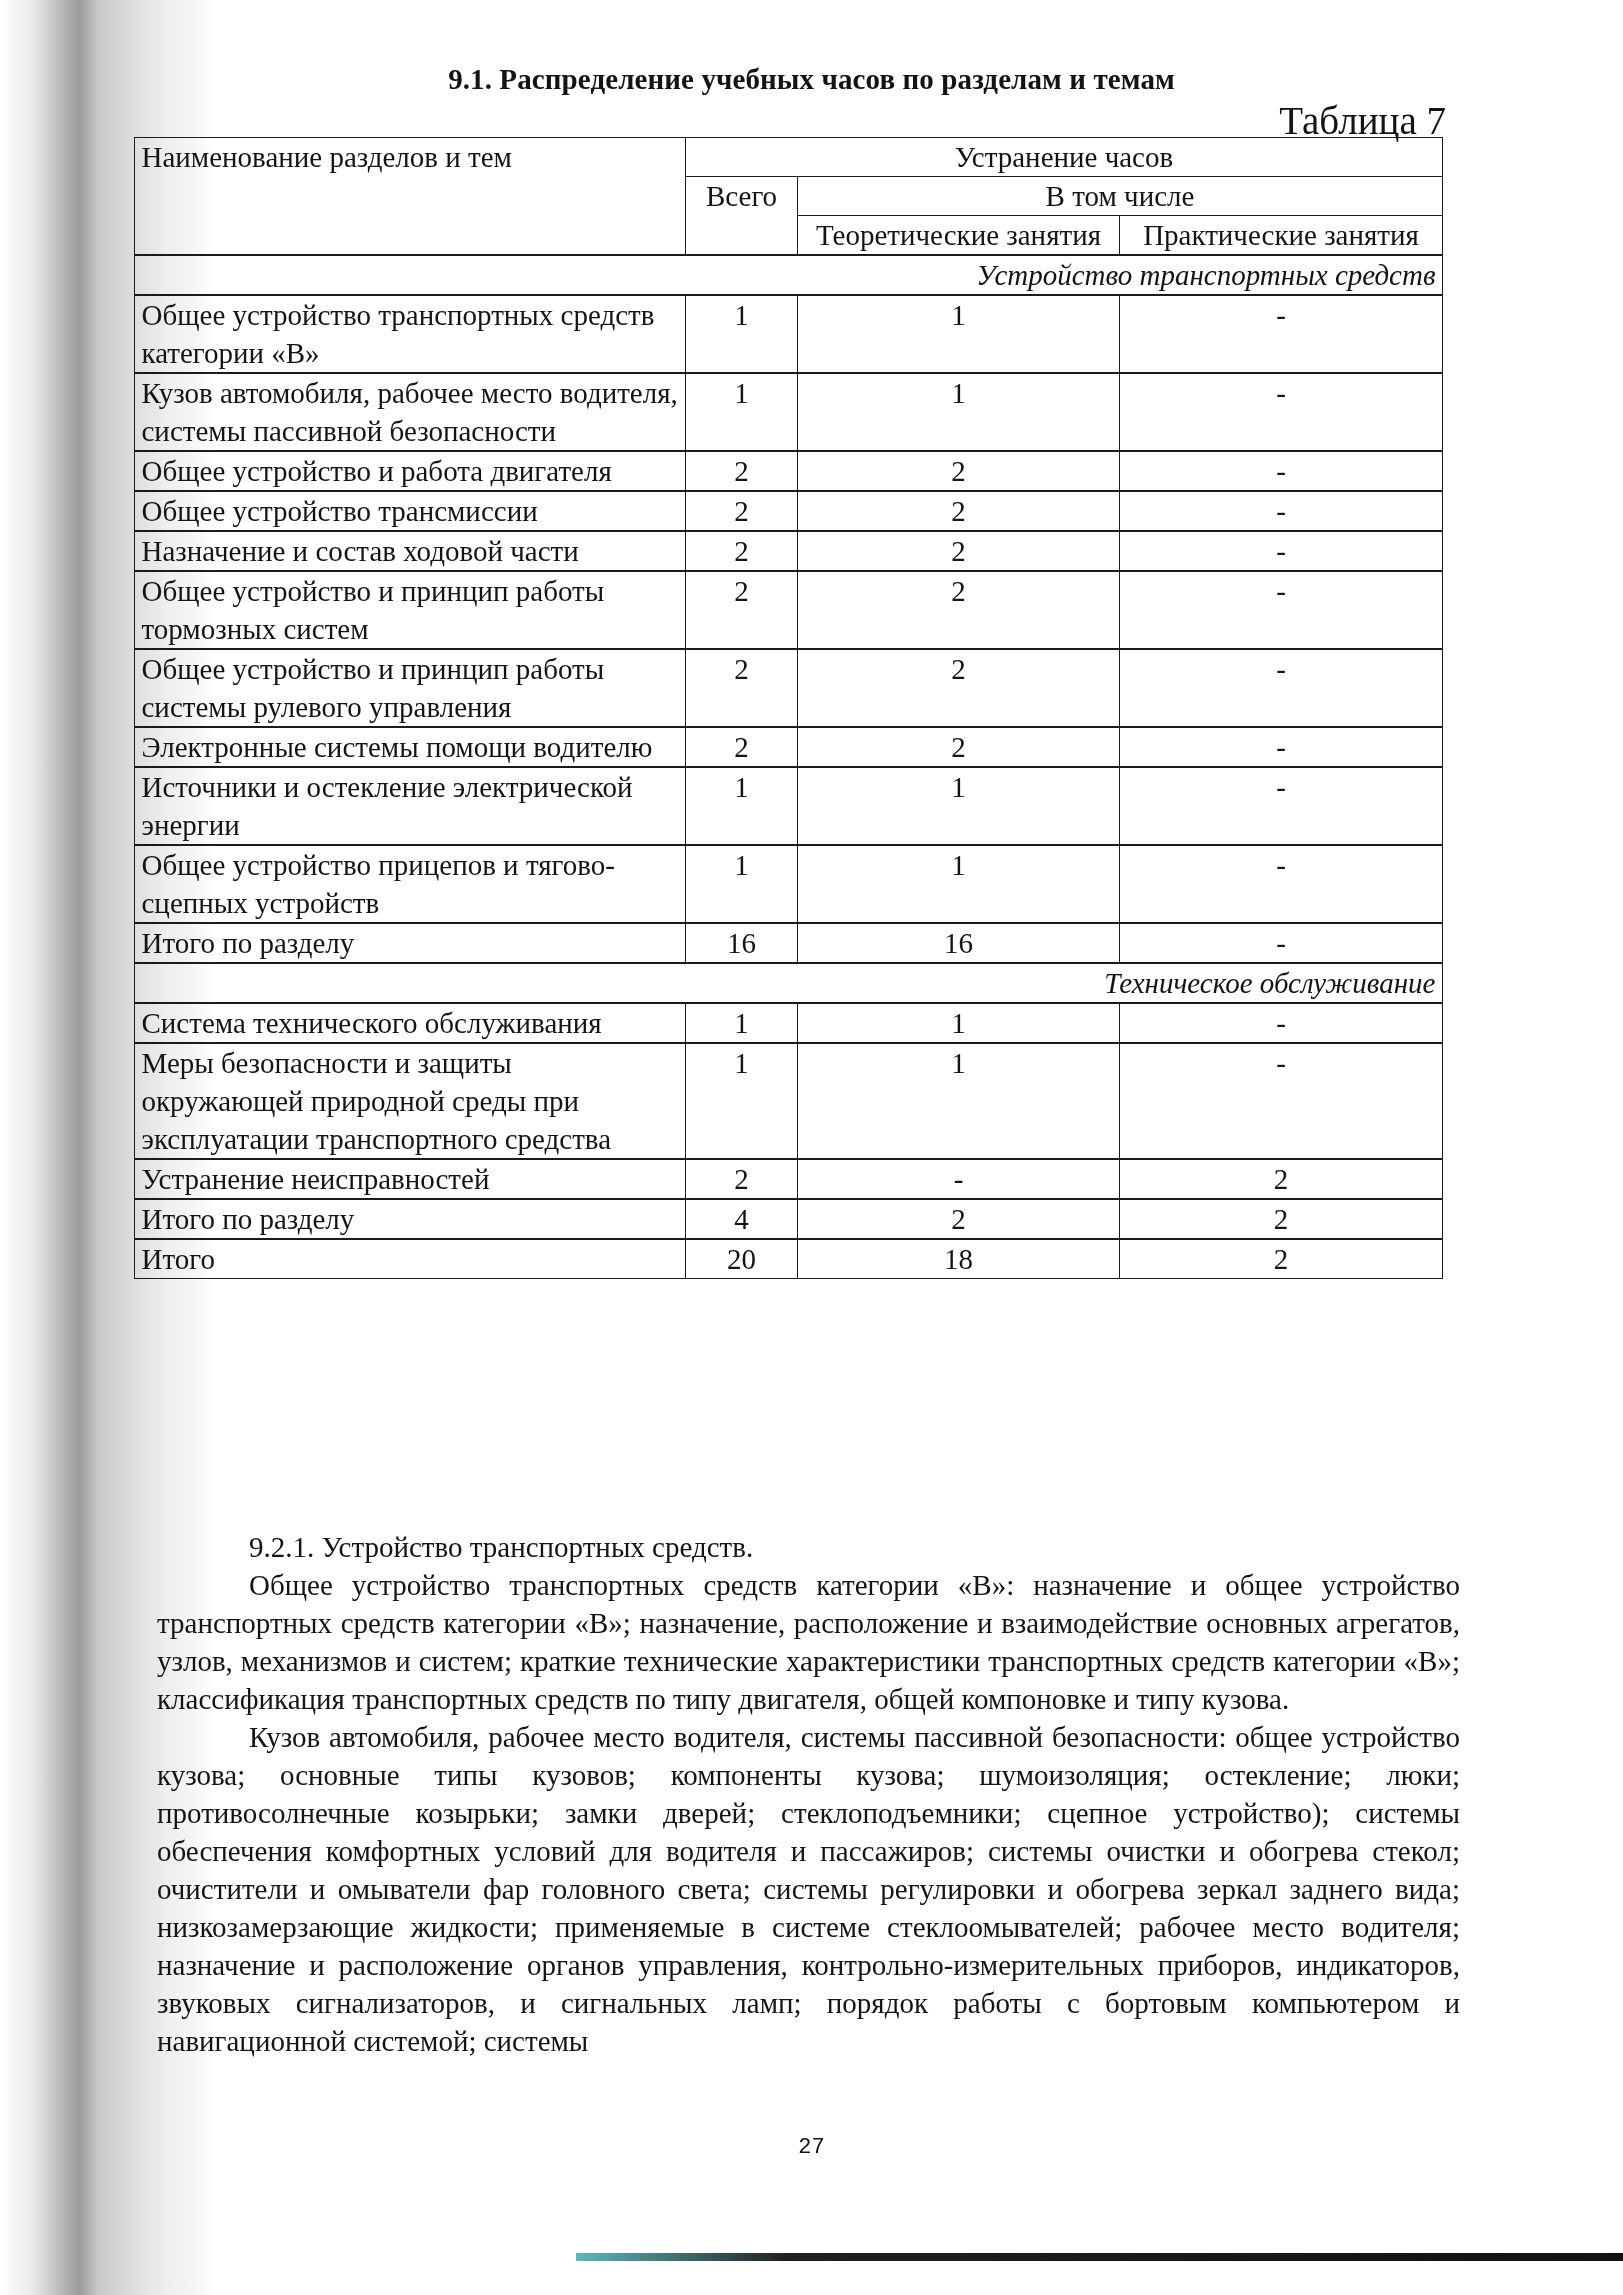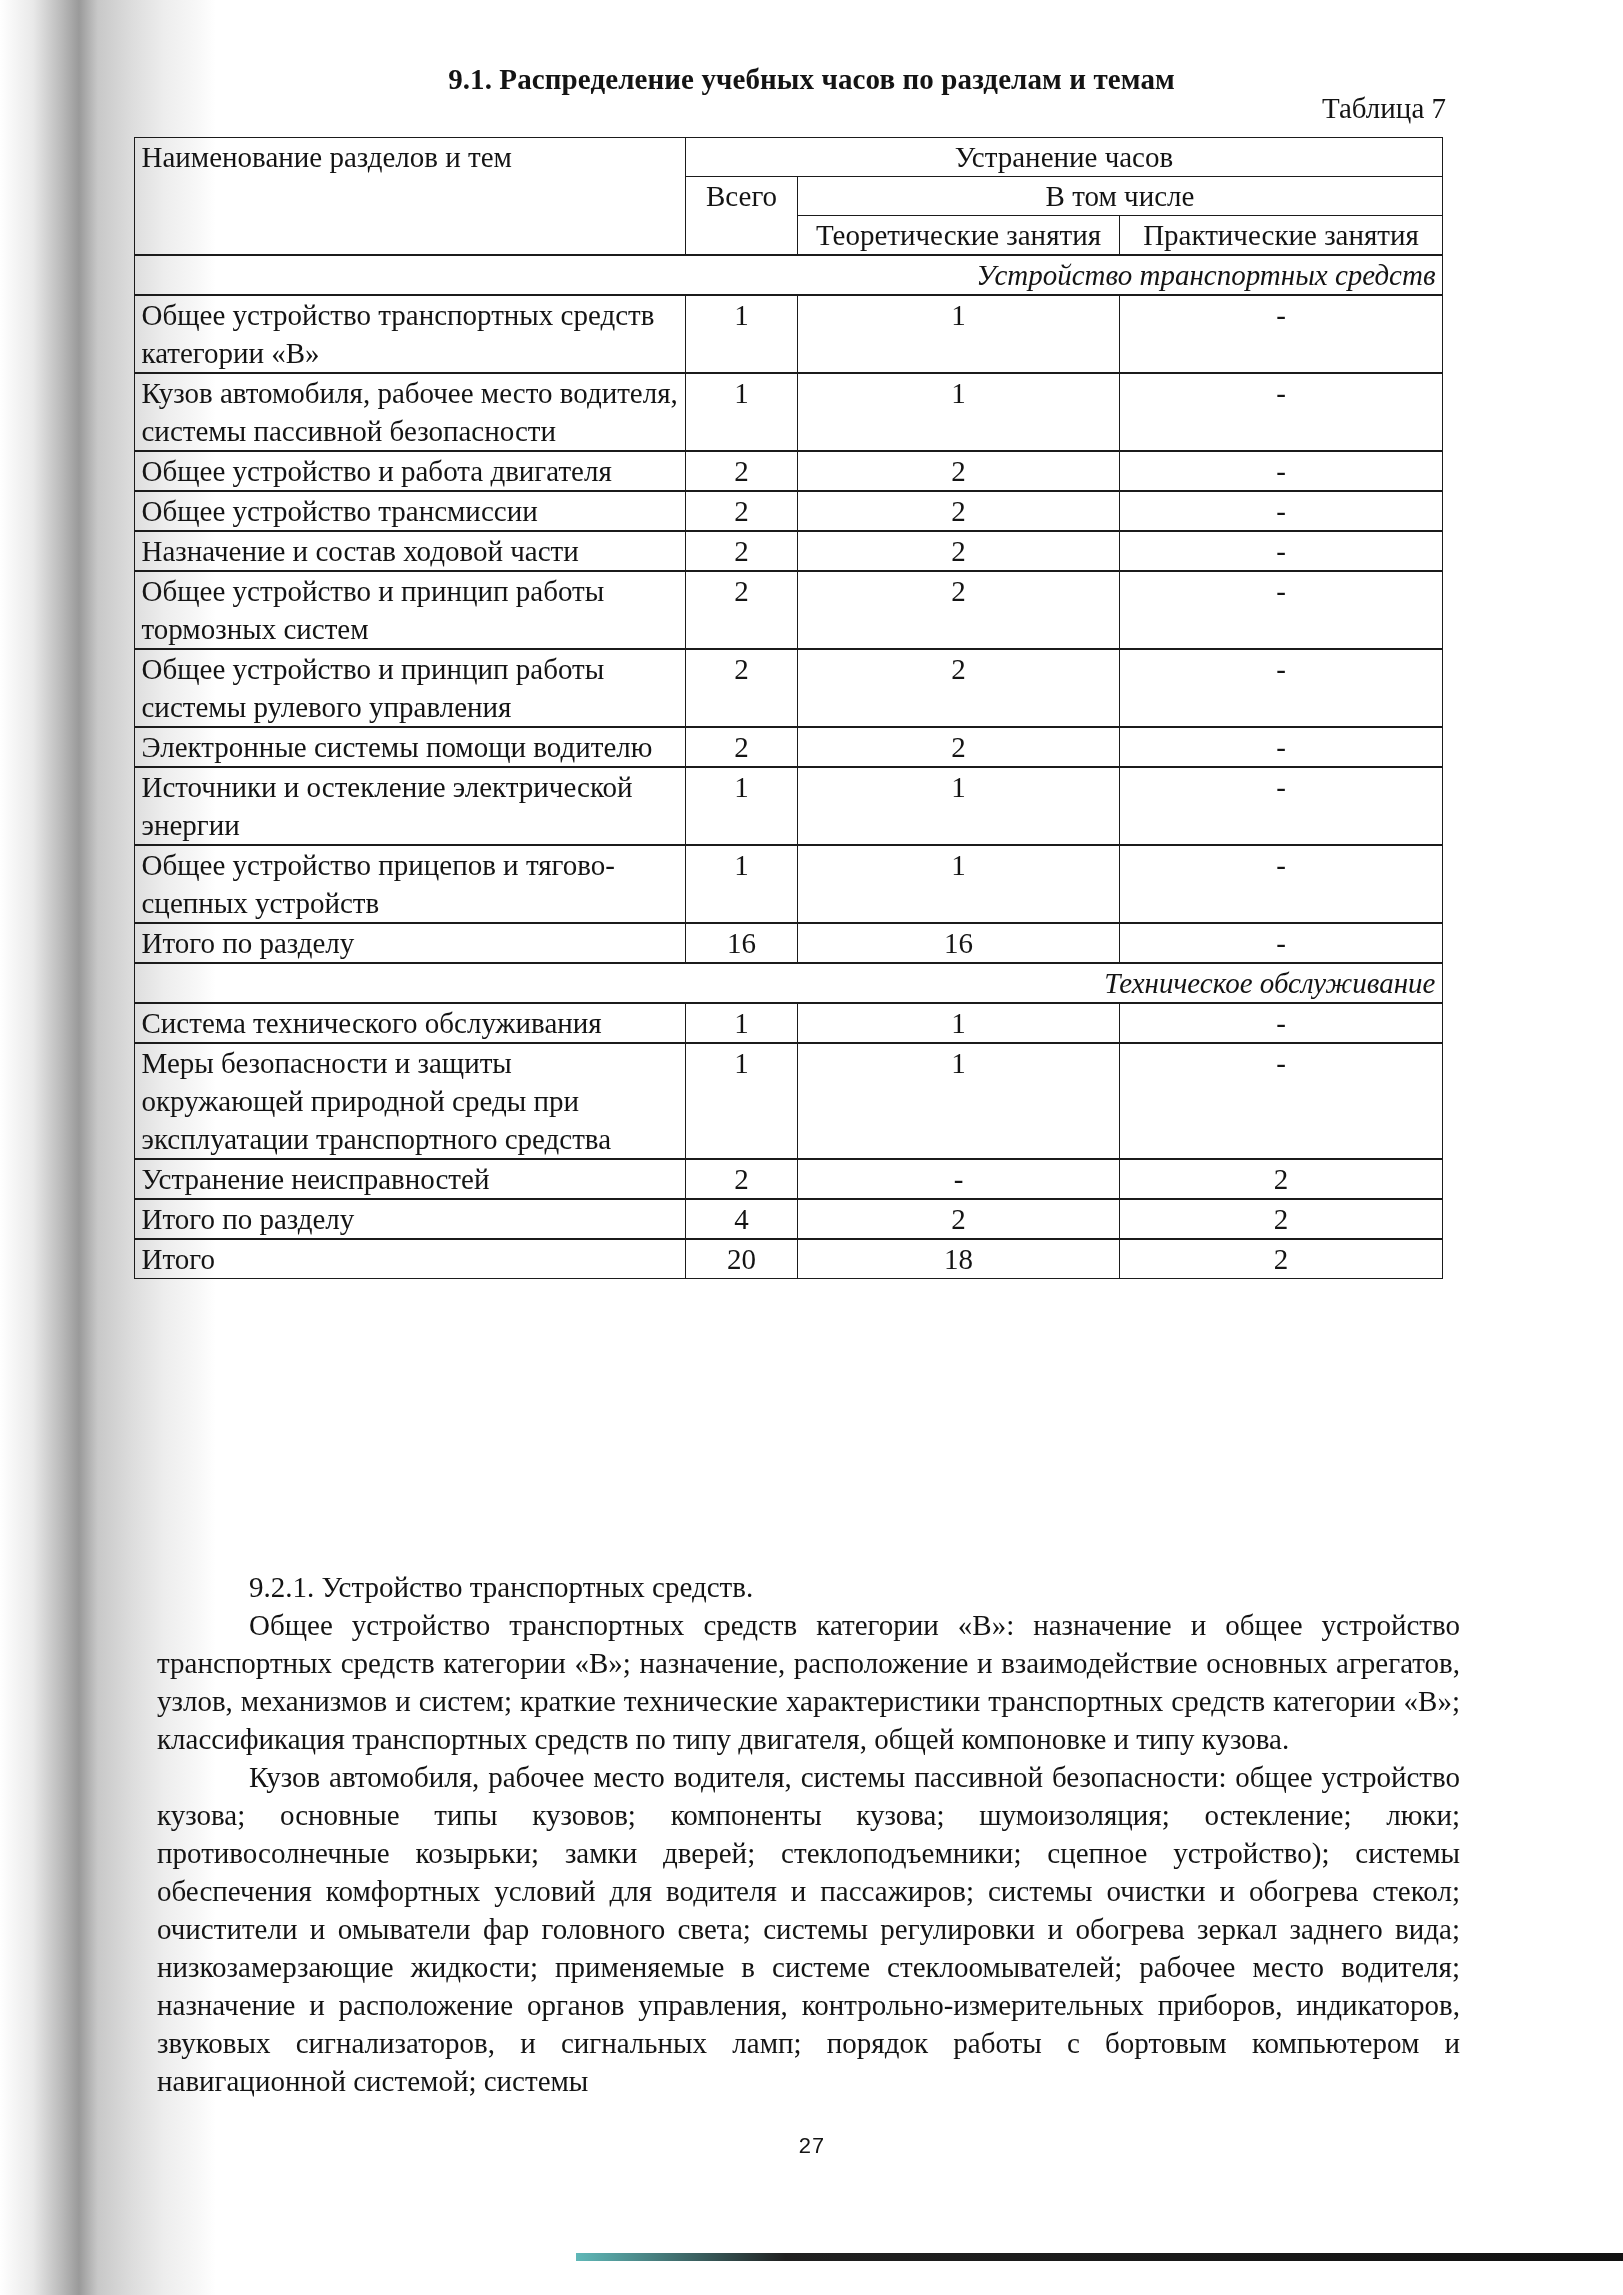--- a/index.html
+++ b/index.html
@@ -12,40 +12,40 @@
   .scan-shadow {
     position:absolute; left:0; top:0; width:216px; height:2295px;
     background:linear-gradient(to right, #ffffff 0px, #e9e9e9 33px, #b9b9b9 62px, #9a9a9a 79px, #c8c8c8 98px, #dcdcdc 131px, #ededed 164px, #f7f7f7 196px, rgba(255,255,255,0) 216px);
     pointer-events:none;
   }
   .page-title {
     position:absolute; left:0; width:1623px; top:63px; text-align:center;
     font-weight:bold; font-size:29px; letter-spacing:0.1px;
   }
   .table-caption {
-    position:absolute; right:177px; top:92px; font-size:29px;
+    position:absolute; right:177px; top:98px; font-size:39px;
   }
   table.hours {
     position:absolute; left:134px; top:137px; width:1309px;
     border-collapse:collapse; font-size:29px; line-height:38px;padding-left:45px;
   }
   table.hours td, table.hours th {
     border:1.3px solid #1b1b1b; font-weight:normal; vertical-align:top;
     padding:0 6.5px;
   }
   table.hours tr.hr td { border-top:2px solid #1b1b1b; }
   .col-name { width:537px; text-align:left; }
   .col-total { width:98px; text-align:center; }
   .col-theory { width:308px; text-align:center; }
   .col-practice { text-align:center; }
   th.center, td.center { text-align:center; }
   td.section { text-align:right; padding:0;font-style:italic; }
   th.hdr-name { text-align:left; }
   .body-text {
-    position:absolute; left:157px; width:1303px; top:1568px;
+    position:absolute; left:157px; width:1303px; top:1528px;
     font-size:29px; line-height:38px; text-align:justify;
   }
   .body-text p { margin:0; text-indent:92px; }
   .body-text p.sub { text-indent:92px; }
   .page-number {
     position:absolute; left:0; width:1623px; top:2135px; text-align:center;
     font-family:Liberation Mono, monospace; font-size:22px;
   }
   .bottom-bar {
     position:absolute; left:576px; top:2253px; width:1047px; height:7.9px;

